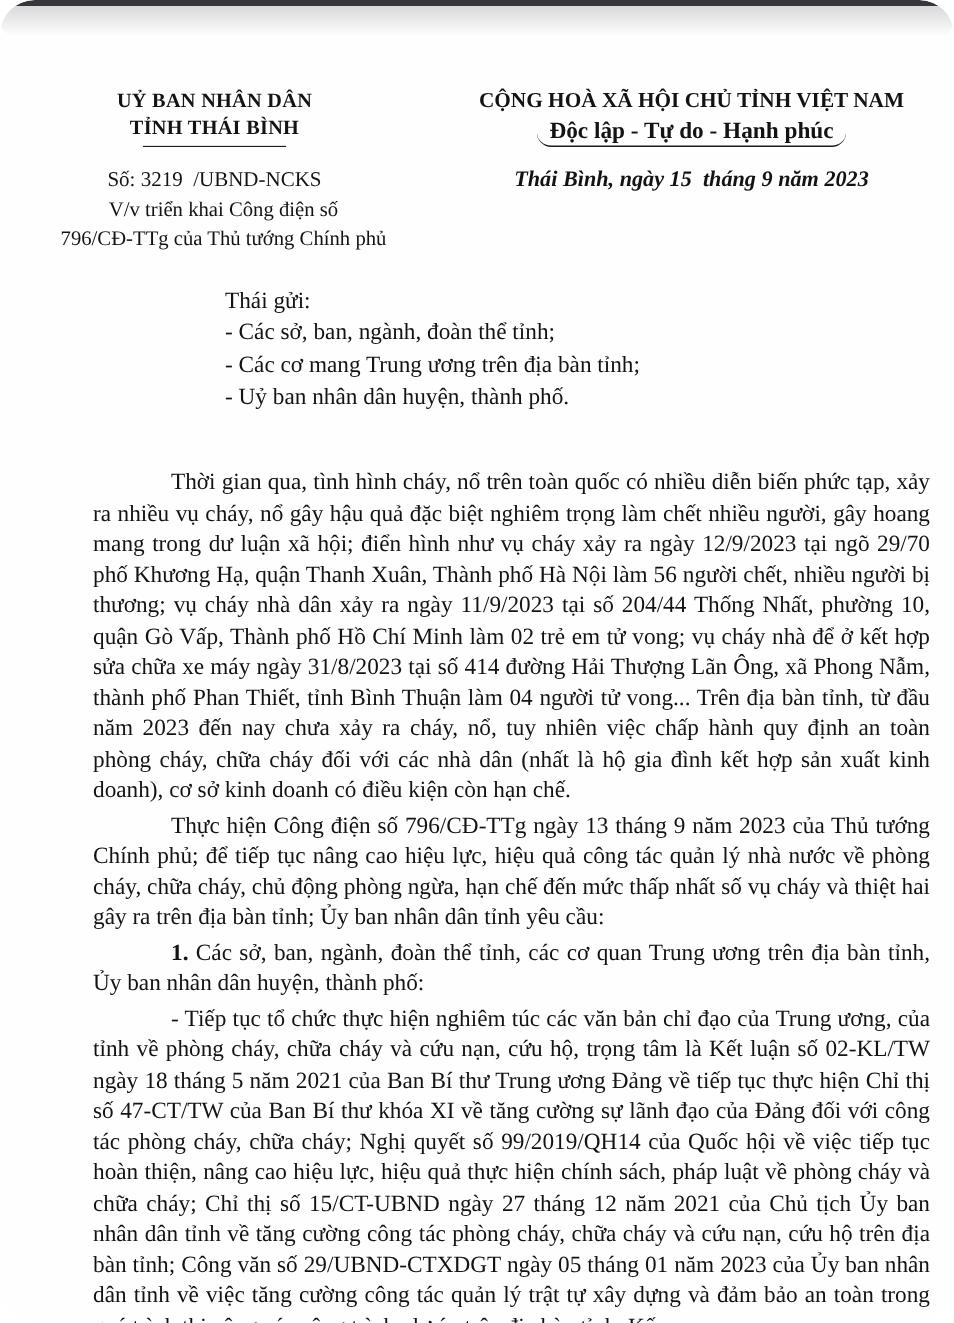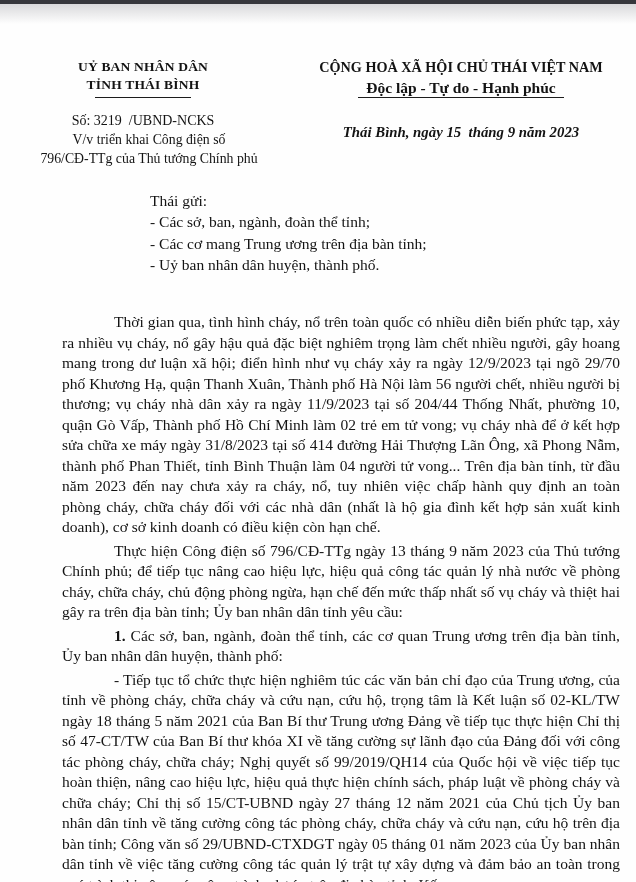--- a/index.html
+++ b/index.html
@@ -1,15 +1,15 @@
 <!DOCTYPE html>
 <html><head>
 <meta charset="utf-8">
 <style>
-  * { box-sizing: border-box; }
+  * { box-sizing: border-box; border-radius: 23px; }
   html, body { margin: 0; padding: 0; }
   body {
     width: 636px; height: 882px; overflow: hidden;
     background: #ffffff; color: #131313;
     font-family: "Liberation Serif", "DejaVu Serif", serif;
   }
   .page { position: relative; width: 636px; height: 882px; background: #fefefe; overflow: hidden; }
   .scan-top-bar { position: absolute; top: 0; left: 0; width: 636px; height: 4px; background: #36373c; }
   .scan-top-shadow { position: absolute; top: 4px; left: 0; width: 636px; height: 20px;
     background: linear-gradient(#d9d9db, rgba(255,255,255,0)); }
@@ -19,21 +19,21 @@
   .header-right { width: 350px; text-align: center; }
 
   .org-name { font-weight: bold; font-size: 13.5px; line-height: 18px; letter-spacing: .2px; }
   .org-rule { width: 96px; height: 0; border-top: 1.5px solid #1c1c1c; margin: 3px auto 0; }
   .doc-number { font-size: 14px; margin-top: 13px; line-height: 19px; }
   .doc-subject { font-size: 13.8px; line-height: 19px; padding-left: 12px; }
 
   .national-motto-1 { font-weight: bold; font-size: 14.2px; line-height: 19px; }
   .national-motto-2 { display: inline-block; font-weight: bold; font-size: 15.5px;
     border-bottom: 1.5px solid #1c1c1c; padding: 0 8px 0; margin-top: 2px; }
-  .date-line { font-style: italic; font-weight: bold; font-size: 14.8px; margin-top: 26px; }
+  .date-line { font-style: italic; font-weight: bold; font-size: 14.8px; margin-top: 14px; }
 
   .recipients { margin: 22px 0 0 150px; font-size: 15.5px; line-height: 21.3px; }
   .recipients-items { }
 
   .body-text { margin-top: 37px; padding: 0 16px 0 62px;
     font-size: 15.5px; line-height: 20.5px; text-align: justify; }
   .body-text p { margin: 0 0 3px; text-indent: 52px; }
   .bold { font-weight: bold; }
 </style>
 </head>
@@ -46,21 +46,21 @@
   <div class="header">
     <div class="header-left">
       <div class="org-name">UỶ BAN NHÂN DÂN</div>
       <div class="org-name">TỈNH THÁI BÌNH</div>
       <div class="org-rule"></div>
       <div class="doc-number">Số: 3219&nbsp; /UBND-NCKS</div>
       <div class="doc-subject">V/v triển khai Công điện số</div>
       <div class="doc-subject">796/CĐ-TTg của Thủ tướng Chính phủ</div>
     </div>
     <div class="header-right">
-      <div class="national-motto-1">CỘNG HOÀ XÃ HỘI CHỦ THÁI VIỆT NAM</div>
+      <div class="national-motto-1">CỘNG HOÀ XÃ HỘI CHỦ TỈNH VIỆT NAM</div>
       <div><span class="national-motto-2">Độc lập - Tự do - Hạnh phúc</span></div>
       <div class="date-line">Thái Bình, ngày 15&nbsp; tháng 9 năm 2023</div>
     </div>
   </div>
 
   <div class="recipients">
     <div>Thái gửi:</div>
     <div class="recipients-items">
       <div>- Các sở, ban, ngành, đoàn thể tỉnh;</div>
       <div>- Các cơ mang Trung ương trên địa bàn tỉnh;</div>

